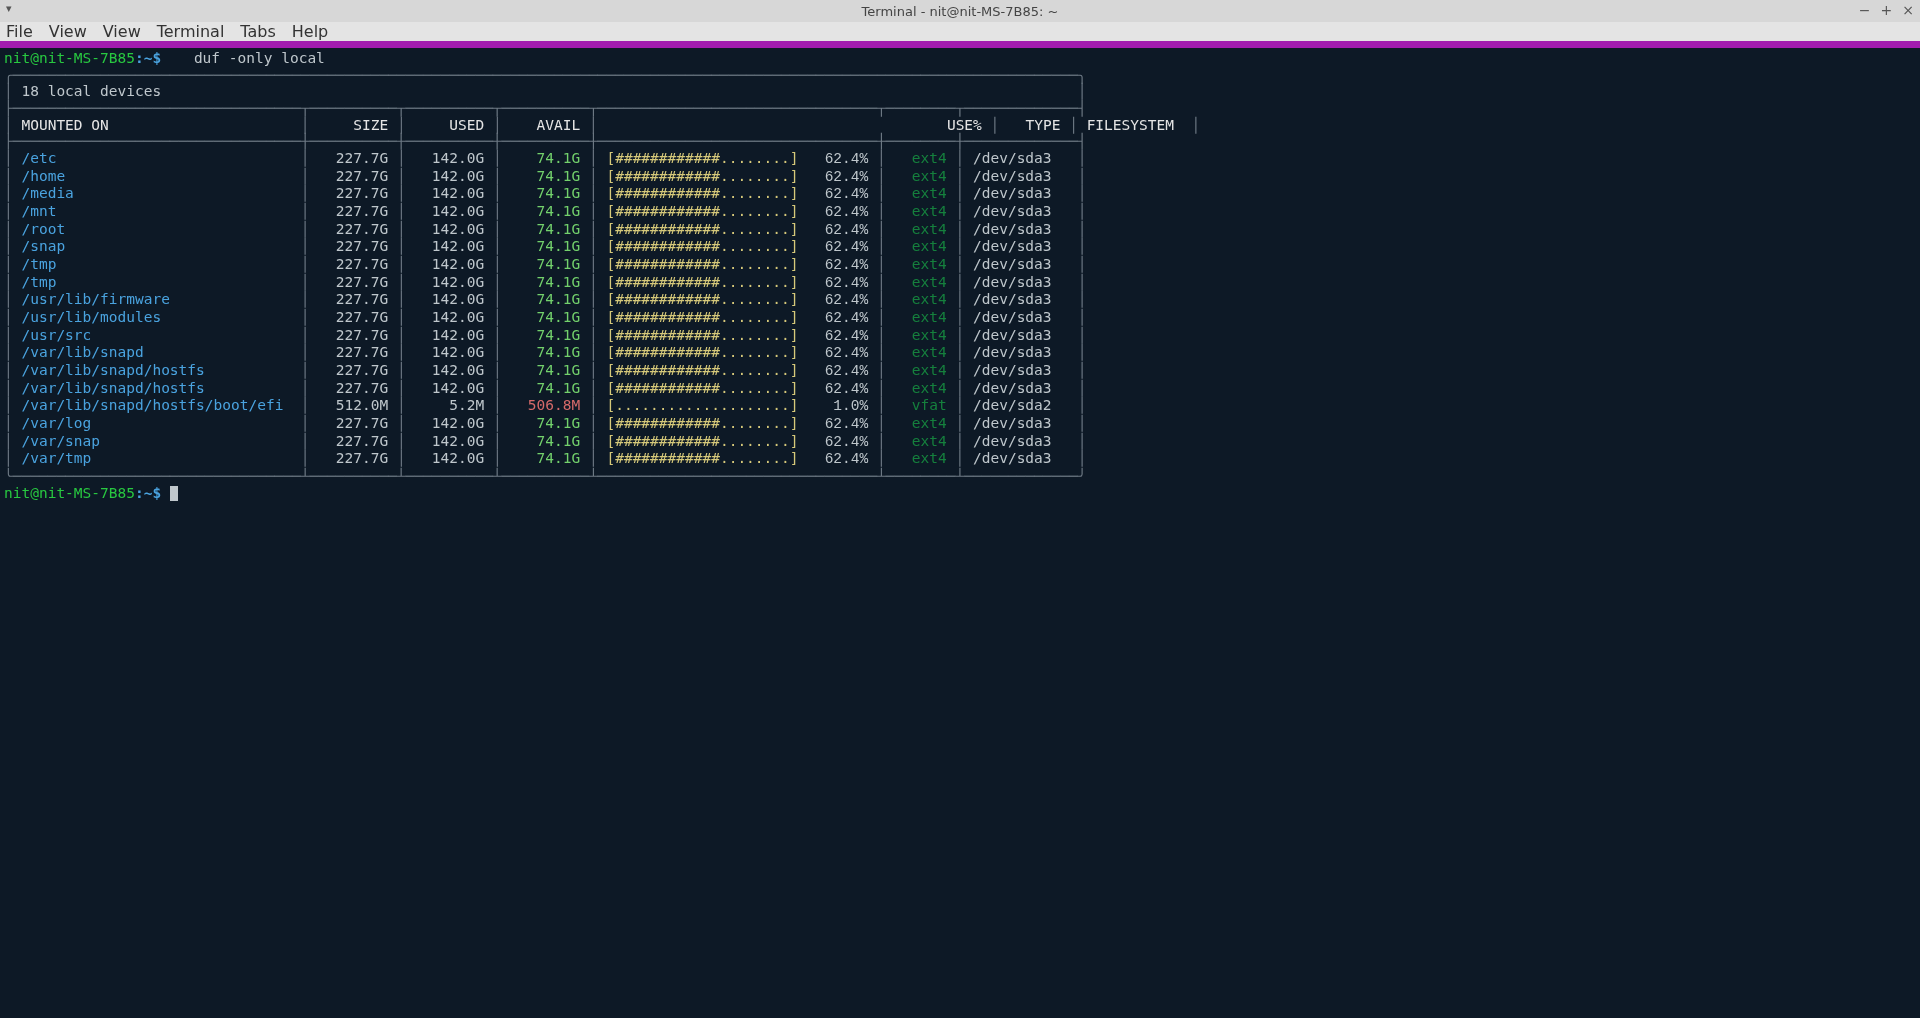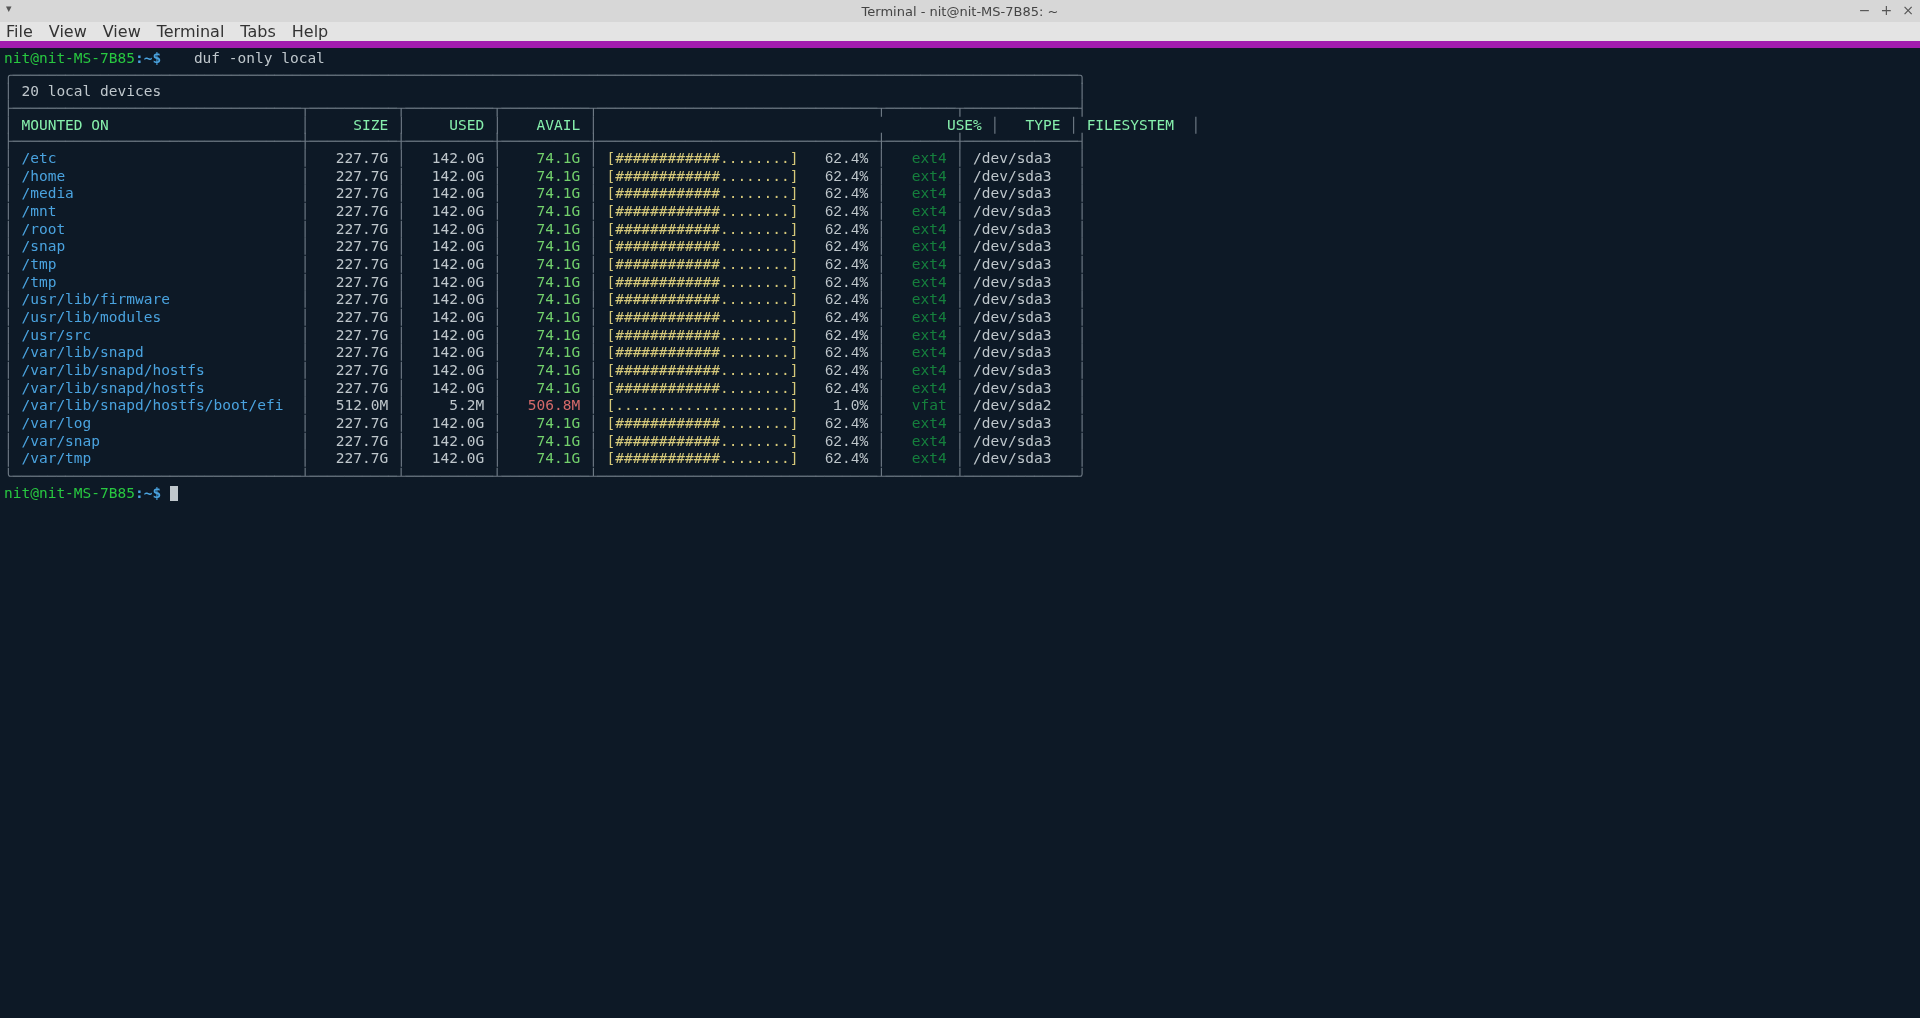--- a/index.html
+++ b/index.html
@@ -37,21 +37,21 @@
     background:#0d1926;
     height:calc(1018px - 22px - 26px);
     padding:2px 4px;
     font-size:14.5px; line-height:1.15;
     white-space:pre;
   }
   .prompt-user { color:#28c840; font-weight:normal; }
   .prompt-path { color:#4aa3df; font-weight:bold; }
   .cmd { color:#bfc7cc;margin-left:24px; }
   .caption { color:#bfc7cc; }
-  .header { color:#86efac; }
+  .header { color:#e5e5e5; }
   .mount { color:#4aa3df; }
   .size   { color:#bfc7cc;text-align:center; }
   .used   { color:#bfc7cc; }
   .avail  { color:#73d16c; }
   .avail-red { color:#d56a6a; }
   .bar    { color:#d6c97a; }
   .pct    { color:#bfc7cc;font-family:Liberation Mono, monospace; }
   .type   { color:#15803d;text-align:right; }
   .fs     { color:#bfc7cc; }
   .box    { color:#6e7a85; }
@@ -81,21 +81,21 @@
   <span>File</span>
   <span>View</span>
   <span>View</span>
   <span>Terminal</span>
   <span>Tabs</span>
   <span>Help</span>
 </div>
 
 <div class="term" id="term"><span class="prompt-user">nit@nit-MS-7B85</span><span class="prompt-path">:</span><span class="prompt-path">~</span><span class="prompt-path">$</span> <span class="cmd">duf -only local</span>
 <span class="box">╭──────────────────────────────────────────────────────────────────────────────────────────────────────────────────────────╮</span>
-<span class="box">│</span> <span class="caption">20 local devices                                                                                                         </span><span class="box">│</span>
+<span class="box">│</span> <span class="caption">18 local devices                                                                                                         </span><span class="box">│</span>
 <span class="box">├─────────────────────────────────┬──────────┬──────────┬──────────┬────────────────────────────────┬────────┬─────────────┤</span>
 <span class="box">│</span> <span class="header">MOUNTED ON                     </span> <span class="box">│</span> <span class="header">    SIZE</span> <span class="box">│</span> <span class="header">    USED</span> <span class="box">│</span> <span class="header">   AVAIL</span> <span class="box">│</span> <span class="header">                                       USE%</span> <span class="box">│</span> <span class="header">  TYPE</span> <span class="box">│</span> <span class="header">FILESYSTEM </span> <span class="box">│</span>
 <span class="box">├─────────────────────────────────┼──────────┼──────────┼──────────┼────────────────────────────────┼────────┼─────────────┤</span>
 <span class="box">│</span> <span class="mount">/etc                           </span> <span class="box">│</span> <span class="size">  227.7G</span> <span class="box">│</span> <span class="used">  142.0G</span> <span class="box">│</span> <span class="avail">   74.1G</span> <span class="box">│</span> <span class="bar">[############........]</span>  <span class="pct"> 62.4%</span> <span class="box">│</span> <span class="type">  ext4</span> <span class="box">│</span> <span class="fs">/dev/sda3  </span> <span class="box">│</span>
 <span class="box">│</span> <span class="mount">/home                          </span> <span class="box">│</span> <span class="size">  227.7G</span> <span class="box">│</span> <span class="used">  142.0G</span> <span class="box">│</span> <span class="avail">   74.1G</span> <span class="box">│</span> <span class="bar">[############........]</span>  <span class="pct"> 62.4%</span> <span class="box">│</span> <span class="type">  ext4</span> <span class="box">│</span> <span class="fs">/dev/sda3  </span> <span class="box">│</span>
 <span class="box">│</span> <span class="mount">/media                         </span> <span class="box">│</span> <span class="size">  227.7G</span> <span class="box">│</span> <span class="used">  142.0G</span> <span class="box">│</span> <span class="avail">   74.1G</span> <span class="box">│</span> <span class="bar">[############........]</span>  <span class="pct"> 62.4%</span> <span class="box">│</span> <span class="type">  ext4</span> <span class="box">│</span> <span class="fs">/dev/sda3  </span> <span class="box">│</span>
 <span class="box">│</span> <span class="mount">/mnt                           </span> <span class="box">│</span> <span class="size">  227.7G</span> <span class="box">│</span> <span class="used">  142.0G</span> <span class="box">│</span> <span class="avail">   74.1G</span> <span class="box">│</span> <span class="bar">[############........]</span>  <span class="pct"> 62.4%</span> <span class="box">│</span> <span class="type">  ext4</span> <span class="box">│</span> <span class="fs">/dev/sda3  </span> <span class="box">│</span>
 <span class="box">│</span> <span class="mount">/root                          </span> <span class="box">│</span> <span class="size">  227.7G</span> <span class="box">│</span> <span class="used">  142.0G</span> <span class="box">│</span> <span class="avail">   74.1G</span> <span class="box">│</span> <span class="bar">[############........]</span>  <span class="pct"> 62.4%</span> <span class="box">│</span> <span class="type">  ext4</span> <span class="box">│</span> <span class="fs">/dev/sda3  </span> <span class="box">│</span>
 <span class="box">│</span> <span class="mount">/snap                          </span> <span class="box">│</span> <span class="size">  227.7G</span> <span class="box">│</span> <span class="used">  142.0G</span> <span class="box">│</span> <span class="avail">   74.1G</span> <span class="box">│</span> <span class="bar">[############........]</span>  <span class="pct"> 62.4%</span> <span class="box">│</span> <span class="type">  ext4</span> <span class="box">│</span> <span class="fs">/dev/sda3  </span> <span class="box">│</span>
 <span class="box">│</span> <span class="mount">/tmp                           </span> <span class="box">│</span> <span class="size">  227.7G</span> <span class="box">│</span> <span class="used">  142.0G</span> <span class="box">│</span> <span class="avail">   74.1G</span> <span class="box">│</span> <span class="bar">[############........]</span>  <span class="pct"> 62.4%</span> <span class="box">│</span> <span class="type">  ext4</span> <span class="box">│</span> <span class="fs">/dev/sda3  </span> <span class="box">│</span>

